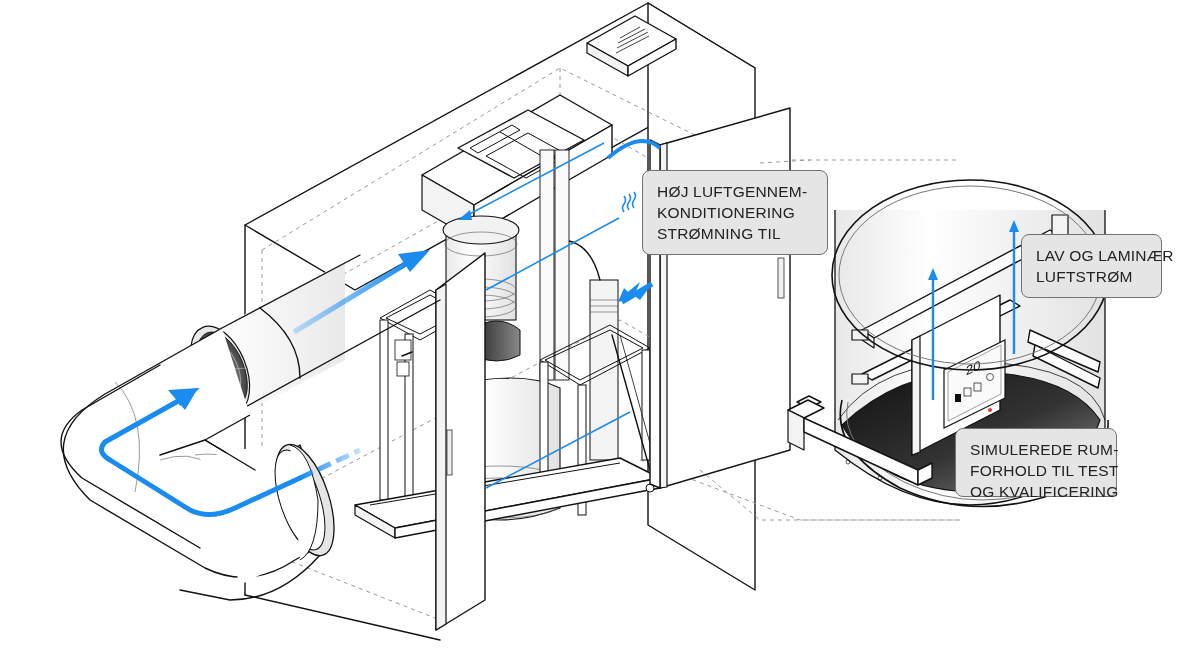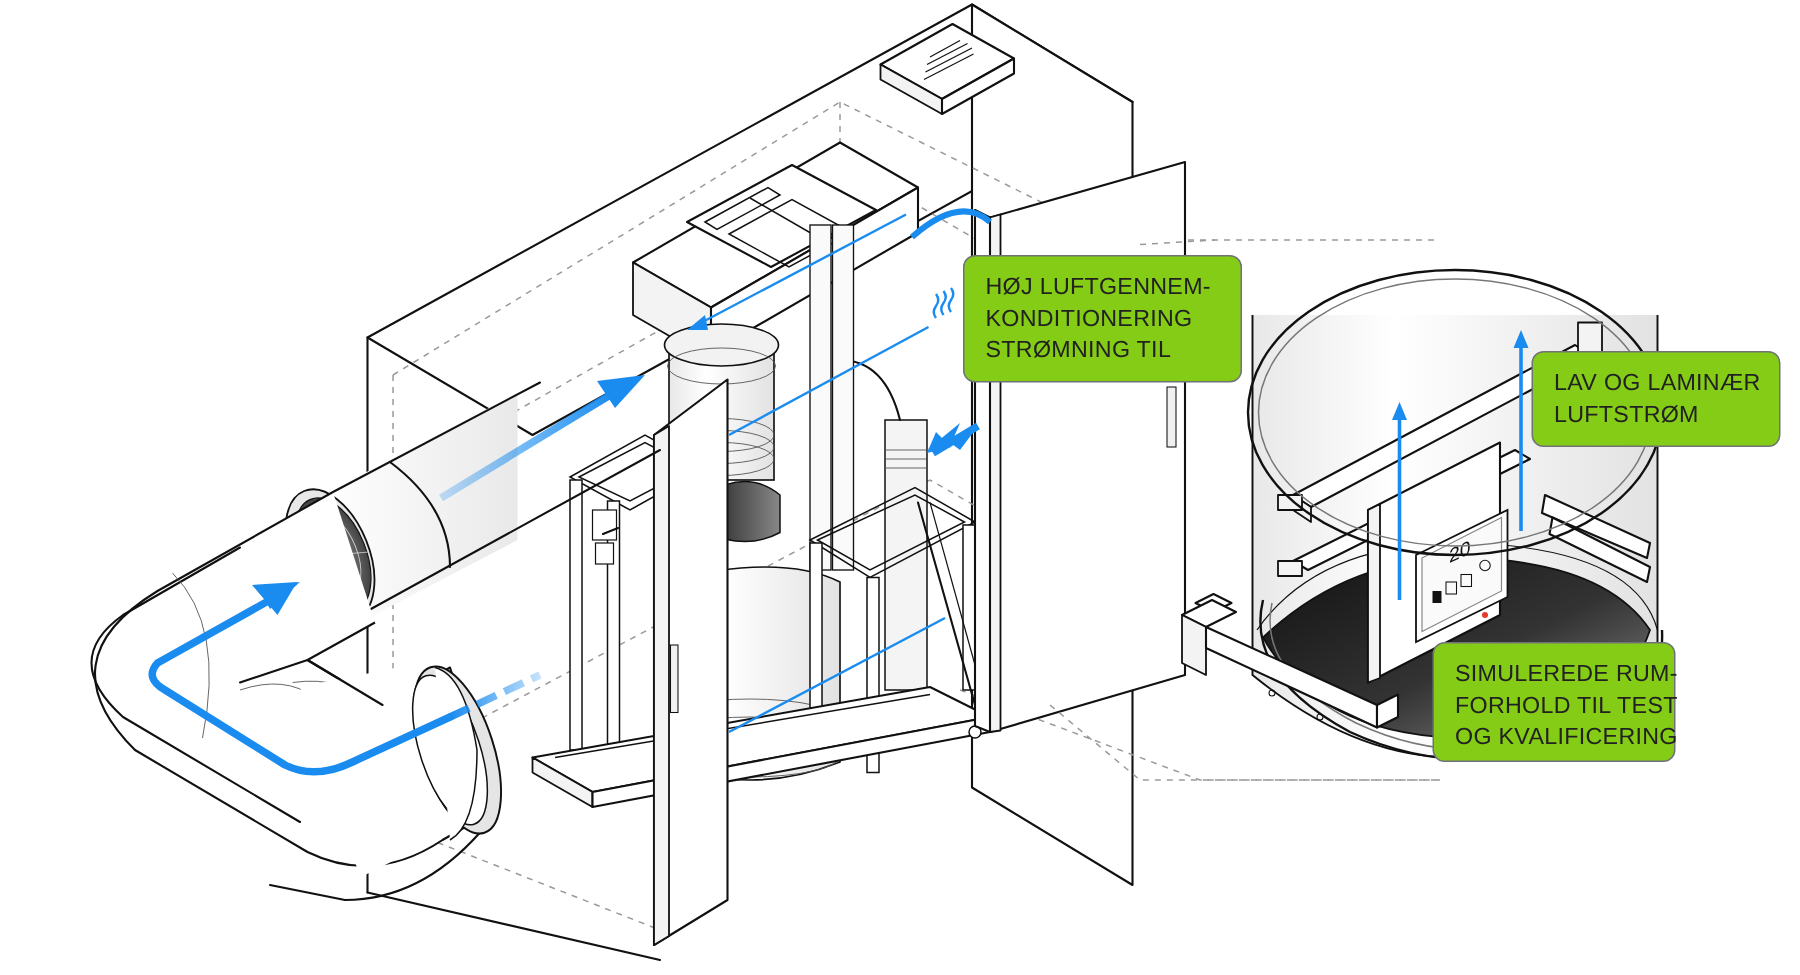--- a/index.html
+++ b/index.html
@@ -8,21 +8,21 @@
   #scene { position: absolute; left: 0; top: 0; width: 1200px; height: 650px; }
   .ln { fill: none; stroke: #111; stroke-width: 1.4; stroke-linejoin: round; stroke-linecap: round; }
   .lt { fill: none; stroke: #111; stroke-width: 0.8; }
   .thin { fill: none; stroke: #555; stroke-width: 0.6; }
   .dash { fill: none; stroke: #9a9a9a; stroke-width: 1; stroke-dasharray: 4 4; }
   .face { fill: #ffffff; stroke: #111; stroke-width: 1.4; stroke-linejoin: round; }
   .face2 { fill: #f3f3f3; stroke: #111; stroke-width: 1.2; stroke-linejoin: round; }
   .frame { fill: none; stroke: #111; stroke-width: 1; }
   .blue { stroke: #1a8cf0; fill: none; }
   .bluefill { fill: #1a8cf0; }
-  .label-box { position: absolute; background: #84cc16; border: 1.5px solid #6f7378;
+  .label-box { position: absolute; background: #e5e5e5; border: 1.5px solid #6f7378;
                border-radius: 8px; box-sizing: border-box; padding: 10px 14px;
                color: #222; font-size: 15.5px; line-height: 21px; letter-spacing: 0.2px; }
   .label-box span { display: block; white-space: nowrap; }
 </style>
 </head>
 <body>
 
 <svg id="scene" viewBox="0 0 1200 650" xmlns="http://www.w3.org/2000/svg">
   <defs>
     <radialGradient id="fanGrad" cx="50%" cy="50%" r="55%">
@@ -265,22 +265,22 @@
   <polyline class="dash" points="760,163 810,160"></polyline>
   <polyline class="dash" points="700,470 760,520 960,520"></polyline>
 </svg>
 
 <div class="label-box" style="left:642px; top:170px; width:186px; height:85px;">
   <span>HØJ LUFTGENNEM-</span>
   <span>KONDITIONERING</span>
   <span>STRØMNING TIL</span>
 </div>
 
-<div class="label-box" style="left:1021px; top:234px; width:166px; height:64px;">
+<div class="label-box" style="left:1021px; top:234px; width:141px; height:64px;">
   <span>LAV OG LAMINÆR</span>
   <span>LUFTSTRØM</span>
 </div>
 
-<div class="label-box" style="left:955px; top:428px; width:162px; height:80px;">
+<div class="label-box" style="left:955px; top:428px; width:162px; height:69px;">
   <span>SIMULEREDE RUM-</span>
   <span>FORHOLD TIL TEST</span>
   <span>OG KVALIFICERING</span>
 </div>
 
 </body></html>

